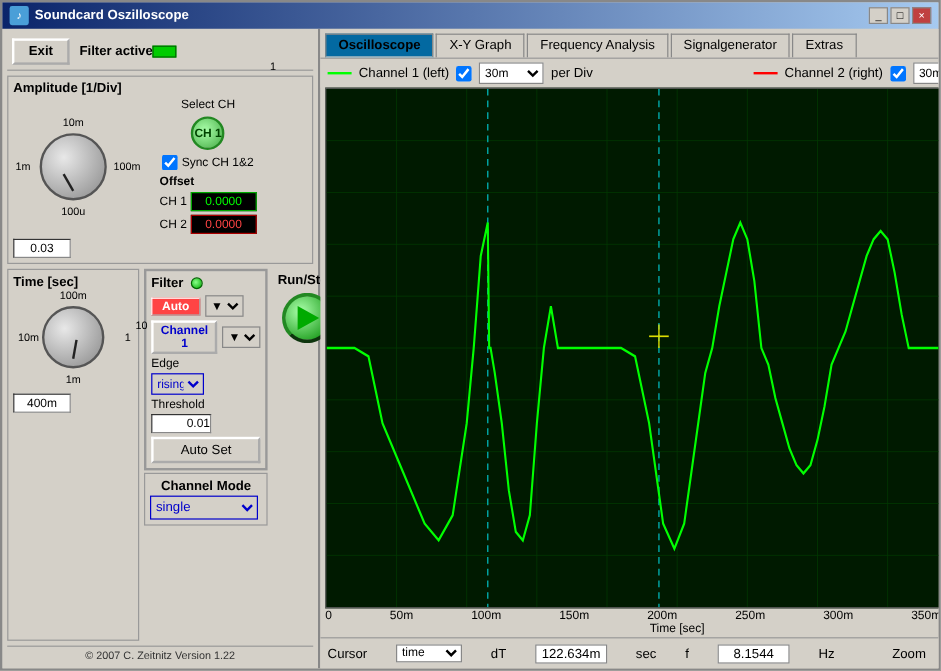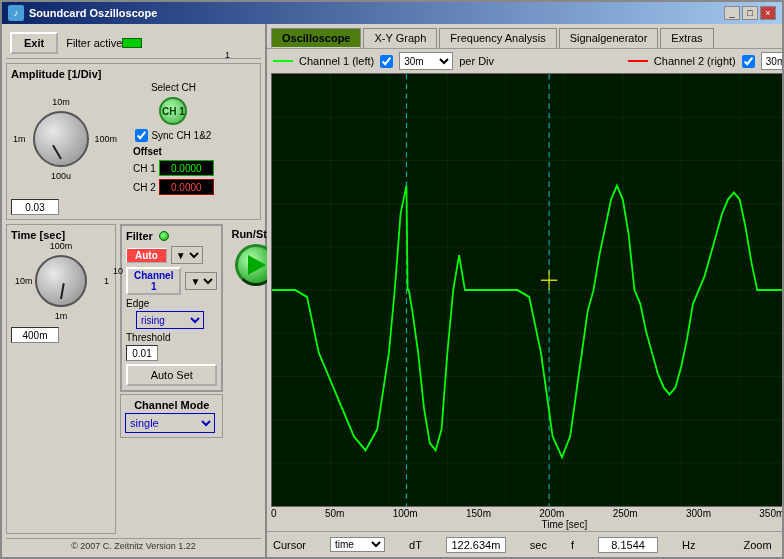--- a/index.html
+++ b/index.html
@@ -96,21 +96,21 @@
     .tab {
       padding: 3px 10px;
       background: #d4d0c8;
       border: 1px solid #888;
       border-bottom: none;
       cursor: pointer;
       font-size: 11px;
       color: #000;
     }
     .tab.active {
-      background: #4d7c0f;
+      background: #0369a1;
       font-weight: bold;
       border-bottom: 1px solid #d4d0c8;
       position: relative;
       z-index: 1;
     }
     
     .channel-row {
       display: flex;
       align-items: center;
       padding: 3px 6px;
@@ -191,20 +191,21 @@
       padding: 3px 12px;
       font-size: 11px;
       font-weight: bold;
       cursor: pointer;
     }
     .filter-active {
       display: flex;
       align-items: center;
       gap: 0;
       font-size: 11px;
+      font-weight: bold;
     }
     .filter-led {
       width: 20px;
       height: 10px;
       background: #00cc00;
       border: 1px solid #006600;
     }
 
     .panel-section {
       border: 1px solid #999;
@@ -340,31 +341,30 @@
       padding: 1px 6px;
       font-size: 10px;
       font-weight: bold;
       cursor: pointer;
     }
     .edge-select {
       background: #d4d0c8;
       border: 1px solid #0000cc;
       color: #0000cc;
       font-size: 10px;
-      width: 68px;
+      width: 44px;
       height: 18px;
-      margin-left: 10px;
     }
     .threshold-input {
       background: #fff;
       border: 1px inset #888;
-      width: 32px;
+      width: 50px;
       height: 16px;
       font-size: 10px;
-      text-align: center;
+      text-align: right;
     }
     .auto-set-btn {
       background: #d4d0c8;
       border: 2px outset #fff;
       padding: 3px 16px;
       font-size: 11px;
       cursor: pointer;
       display: block;
       width: 100%;
       margin-top: 3px;

